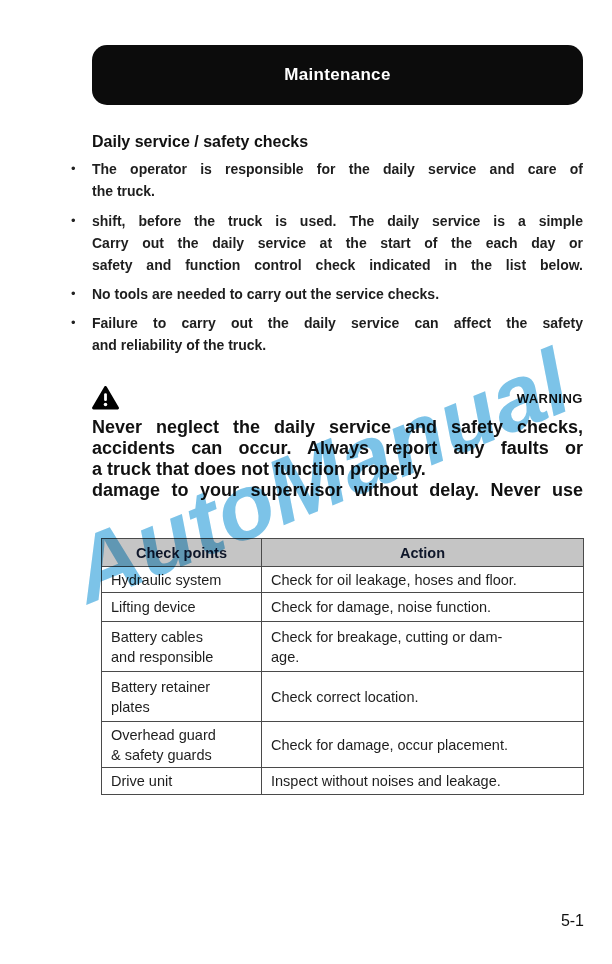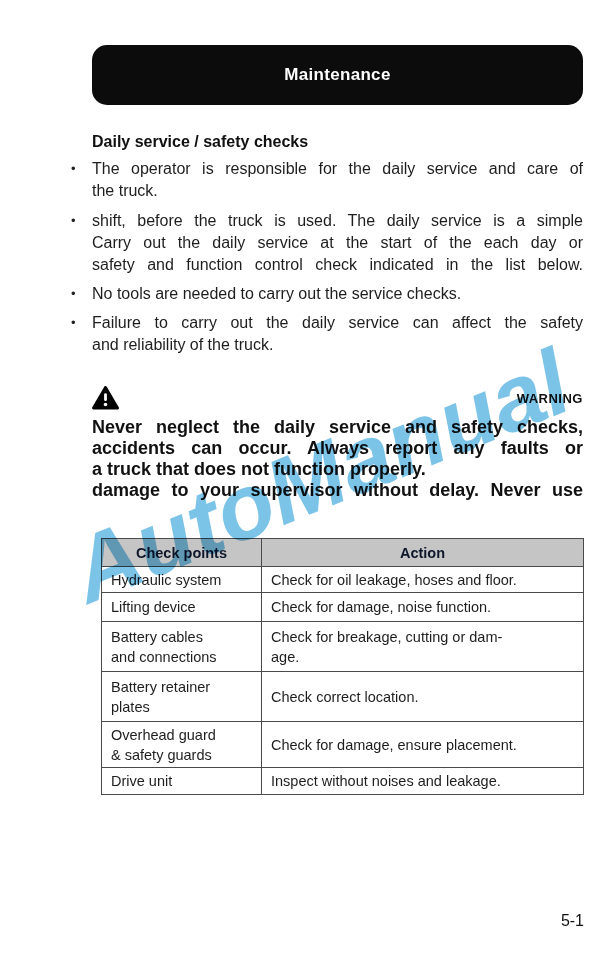--- a/index.html
+++ b/index.html
@@ -22,21 +22,21 @@
   }
   .bullets{margin:0;padding:0;list-style:none;}
   .bullets li{position:relative;padding-left:0;}
   .bullets li .dot{
     position:absolute;left:-21px;top:0;font-size:13px;line-height:22px;color:#222;
   }
   .b1{margin-bottom:8px;}
   .b2{margin-bottom:7px;}
   .b3{margin-bottom:7px;}
   .b4{margin-bottom:0;}
-  .line{font-size:16px;line-height:22px;white-space:nowrap;}
+  .line{font-size:14px;line-height:22px;white-space:nowrap;font-weight:bold;}
   .line.j{white-space:normal;text-align:justify;text-align-last:justify;}
   .warning{margin-top:29px;}
   .warning-head{
     display:flex;align-items:center;justify-content:space-between;gap:9px;height:26px;
   }
   .warning-head .wlabel{font-size:13px;font-weight:bold;letter-spacing:.5px;color:#111;}
   .warning-body{margin-top:6px;}
   .wline{font-size:18px;font-weight:bold;line-height:21px;color:#111;white-space:nowrap;}
   .wline.j{white-space:normal;text-align:justify;text-align-last:justify;}
   table.checks{
@@ -139,33 +139,33 @@
         <tr class="r1">
           <td>Hydraulic system</td>
           <td>Check for oil leakage, hoses and floor.</td>
         </tr>
         <tr class="r2">
           <td>Lifting device</td>
           <td>Check for damage, noise function.</td>
         </tr>
         <tr class="r3">
           <td>Battery cables
-and connections</td>
+and responsible</td>
           <td>Check for breakage, cutting or dam-
 age.</td>
         </tr>
         <tr class="r4">
           <td>Battery retainer
 plates</td>
           <td>Check correct location.</td>
         </tr>
         <tr class="r6">
           <td>Overhead guard
 &amp; safety guards</td>
-          <td>Check for damage, ensure placement.</td>
+          <td>Check for damage, occur placement.</td>
         </tr>
         <tr class="r7">
           <td>Drive unit</td>
           <td>Inspect without noises and leakage.</td>
         </tr>
       </tbody>
     </table>
 
   </div>
 

